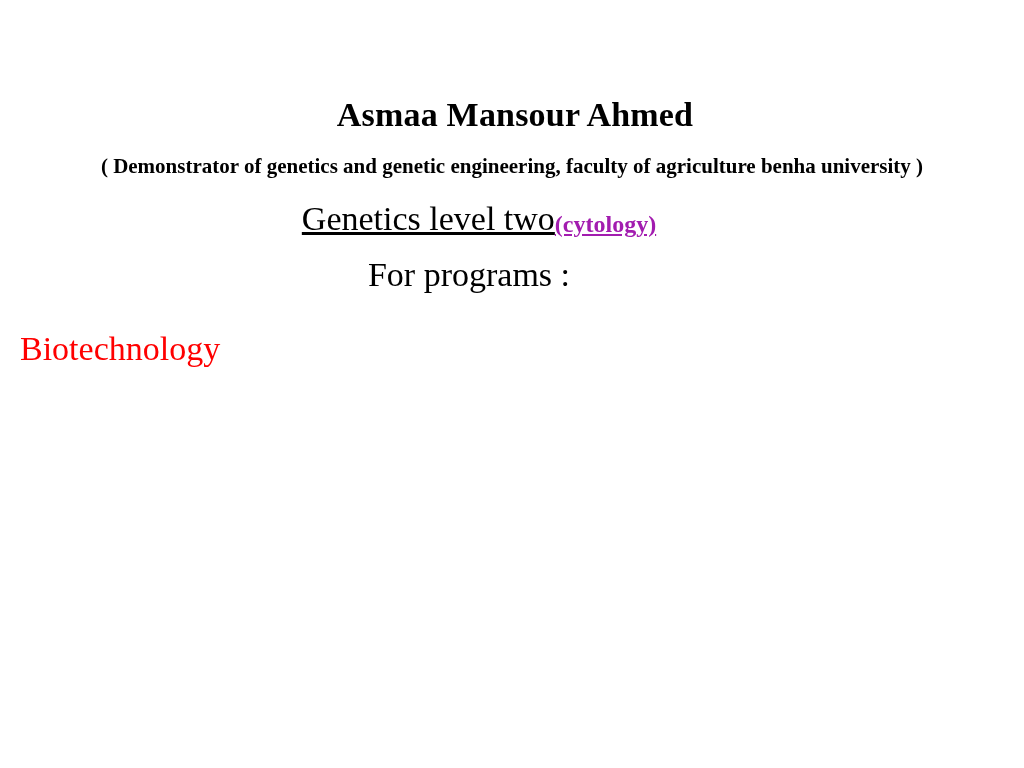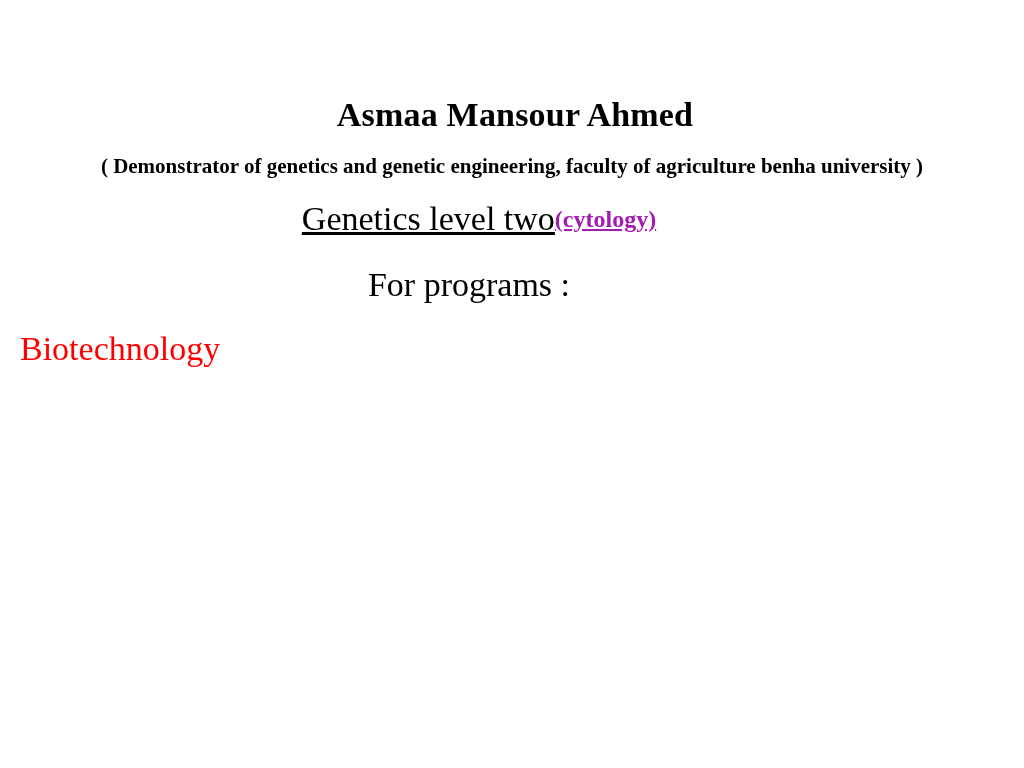--- a/index.html
+++ b/index.html
@@ -15,21 +15,21 @@
     overflow: hidden;
   }
   .slide {
     position: relative;
     width: 1024px;
     height: 768px;
     background: #ffffff;
   }
   .line {
     display: flex;
-    align-items: center;
+    align-items: flex-end;
     justify-content: center;
     white-space: nowrap;
   }
   .bullet {
     display: inline-block;
     font-family: "DejaVu Sans", sans-serif;
     font-weight: normal;
     line-height: 1;
     margin-right: 6px;
   }
@@ -76,21 +76,21 @@
   .l-course .txt-red {
     font-size: 24px;
     font-weight: bold;
     color: #a21caf;
     text-decoration: underline;
   }
 
   
   .l-programs {
     position: absolute;
-    top: 266px;
+    top: 256px;
     left: 0;
     width: 932px;
   }
   .l-programs .bullet { font-size: 25px; transform: translateY(-3px); }
   .l-programs .txt { font-size: 34px; }
 
   
   .l-biotech {
     position: absolute;
     top: 330px;

